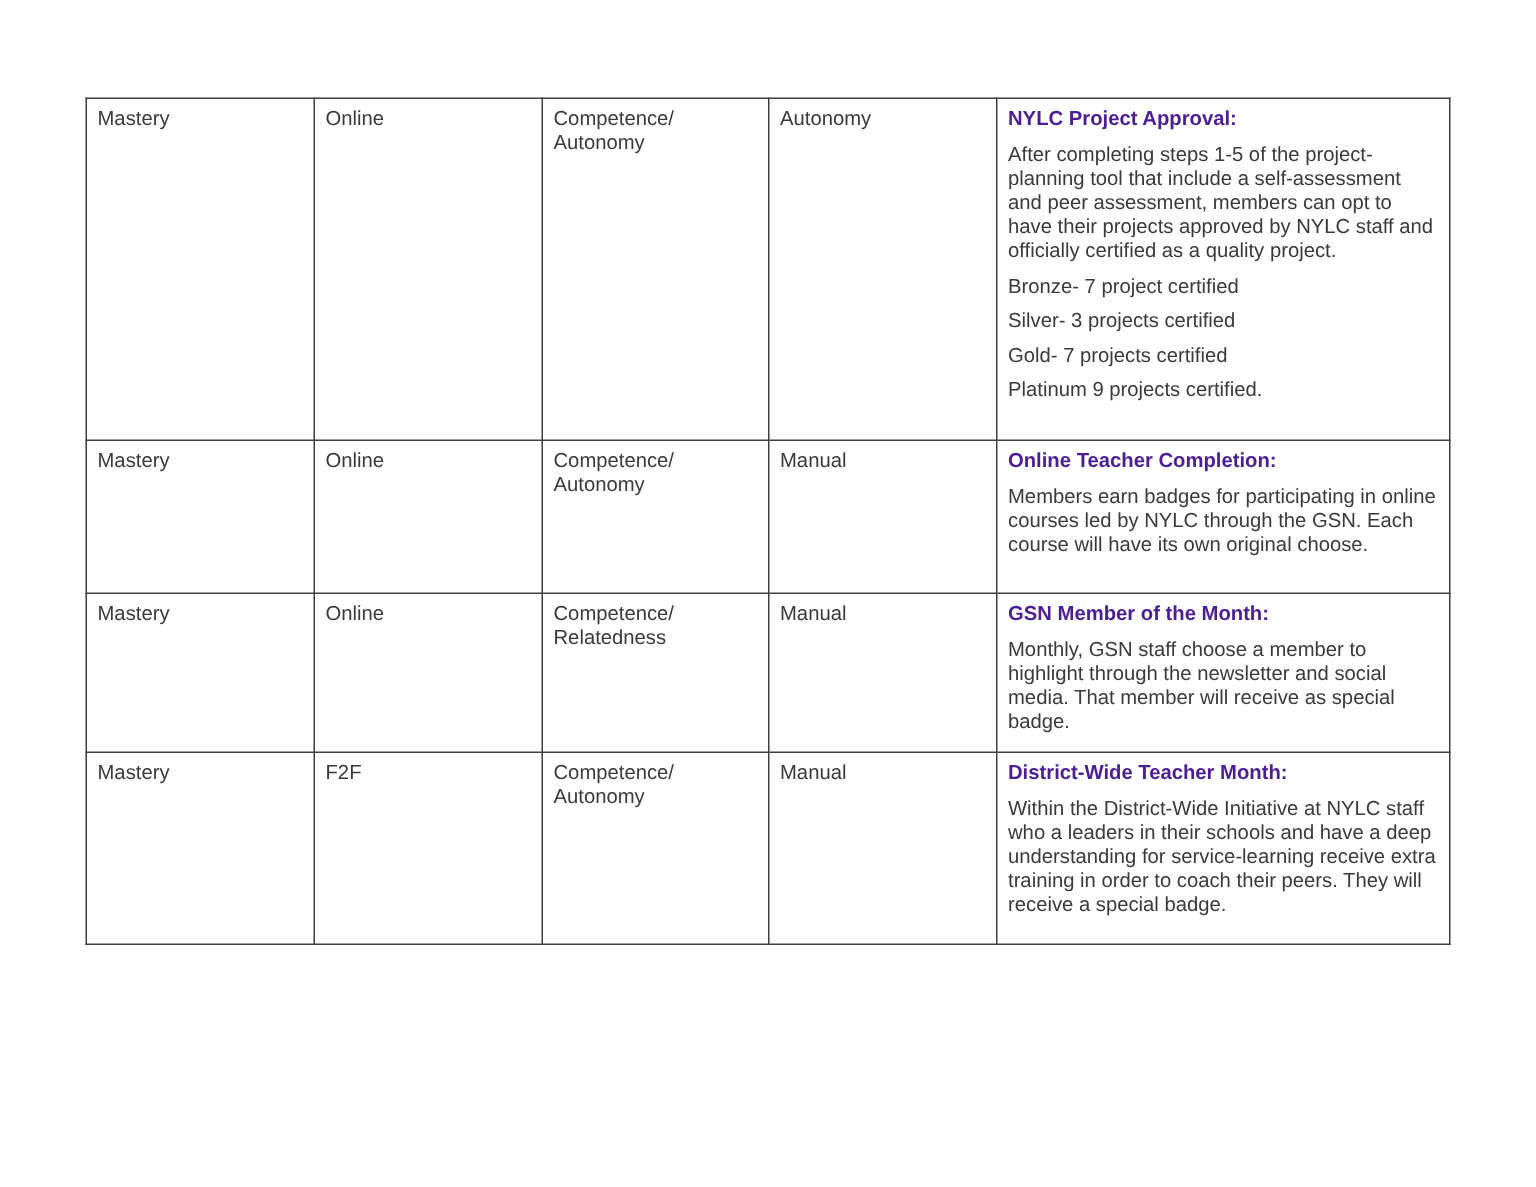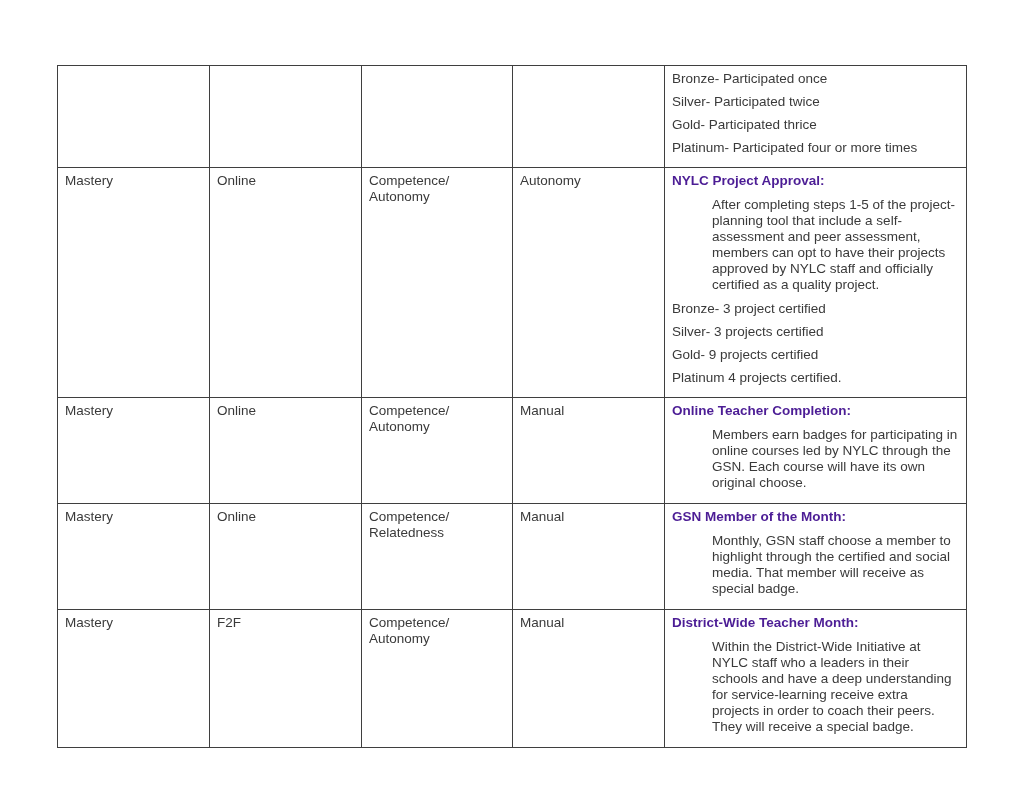--- a/index.html
+++ b/index.html
@@ -37,63 +37,51 @@
   tr.r1 { height: 228px; }
   tr.r2 { height: 102px; }
   tr.r3 { height: 101px; }
   tr.r4 { height: 128px; }
   td p { margin: 0 0 7px 0; }
   td p.title {
     font-weight: bold;
     color: #4c1d95;
     margin-bottom: 8px;
   }
-  td p.body { margin-bottom: 8px; margin-left: 40px; }
+  td p.body { margin-bottom: 8px; }
   td.pre { white-space: pre-line; }
 </style>
 </head>
 <body>
 
 <div class="page">
   <table class="badges">
     <colgroup>
       <col style="width:152px">
       <col style="width:152px">
       <col style="width:151px">
       <col style="width:152px">
       <col style="width:302px">
     </colgroup>
 
     <tbody>
-        <tr class="r0">
-      <td></td>
-      <td></td>
-      <td class="pre"></td>
-      <td></td>
-      <td>
-        <p>Bronze- Participated once</p>
-        <p>Silver- Participated twice</p>
-        <p>Gold- Participated thrice</p>
-        <p>Platinum- Participated four or more times</p>
-      </td>
-    </tr>
 
     <tr class="r1">
       <td>Mastery</td>
       <td>Online</td>
       <td class="pre">Competence/
 Autonomy</td>
       <td>Autonomy</td>
       <td>
         <p class="title">NYLC Project Approval:</p>
         <p class="body">After completing steps 1-5 of the project-planning tool that include a self-assessment and peer assessment, members can opt to have their projects approved by NYLC staff and officially certified as a quality project.</p>
-        <p>Bronze- 3 project certified</p>
+        <p>Bronze- 7 project certified</p>
         <p>Silver- 3 projects certified</p>
-        <p>Gold- 9 projects certified</p>
-        <p>Platinum 4 projects certified.</p>
+        <p>Gold- 7 projects certified</p>
+        <p>Platinum 9 projects certified.</p>
       </td>
     </tr>
 
     <tr class="r2">
       <td>Mastery</td>
       <td>Online</td>
       <td class="pre">Competence/
 Autonomy</td>
       <td>Manual</td>
       <td>
@@ -103,30 +91,30 @@
     </tr>
 
     <tr class="r3">
       <td>Mastery</td>
       <td>Online</td>
       <td class="pre">Competence/
 Relatedness</td>
       <td>Manual</td>
       <td>
         <p class="title">GSN Member of the Month:</p>
-        <p class="body">Monthly, GSN staff choose a member to highlight through the certified and social media. That member will receive as special badge.</p>
+        <p class="body">Monthly, GSN staff choose a member to highlight through the newsletter and social media. That member will receive as special badge.</p>
       </td>
     </tr>
 
     <tr class="r4">
       <td>Mastery</td>
       <td>F2F</td>
       <td class="pre">Competence/
 Autonomy</td>
       <td>Manual</td>
       <td>
         <p class="title">District-Wide Teacher Month:</p>
-        <p class="body">Within the District-Wide Initiative at NYLC staff who a leaders in their schools and have a deep understanding for service-learning receive extra projects in order to coach their peers. They will receive a special badge.</p>
+        <p class="body">Within the District-Wide Initiative at NYLC staff who a leaders in their schools and have a deep understanding for service-learning receive extra training in order to coach their peers. They will receive a special badge.</p>
       </td>
     </tr>
   </tbody>
     </table>
 </div>
 
 </body></html>

